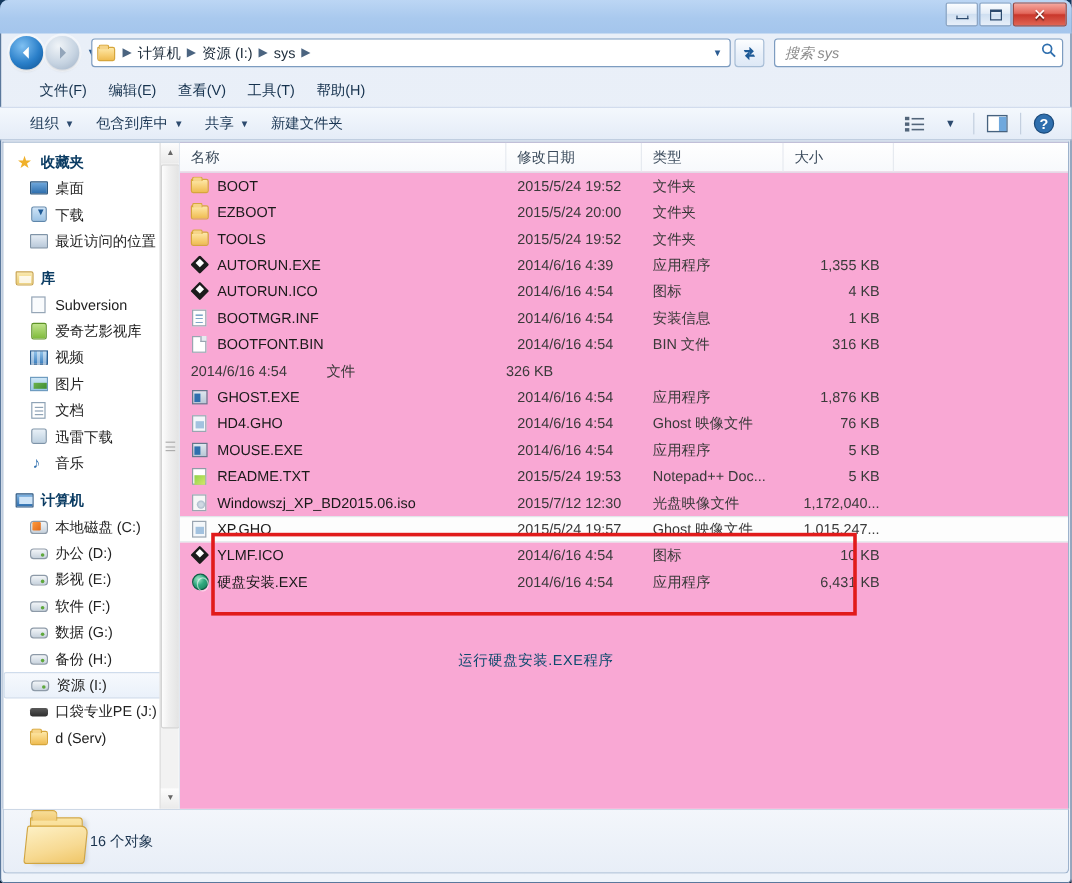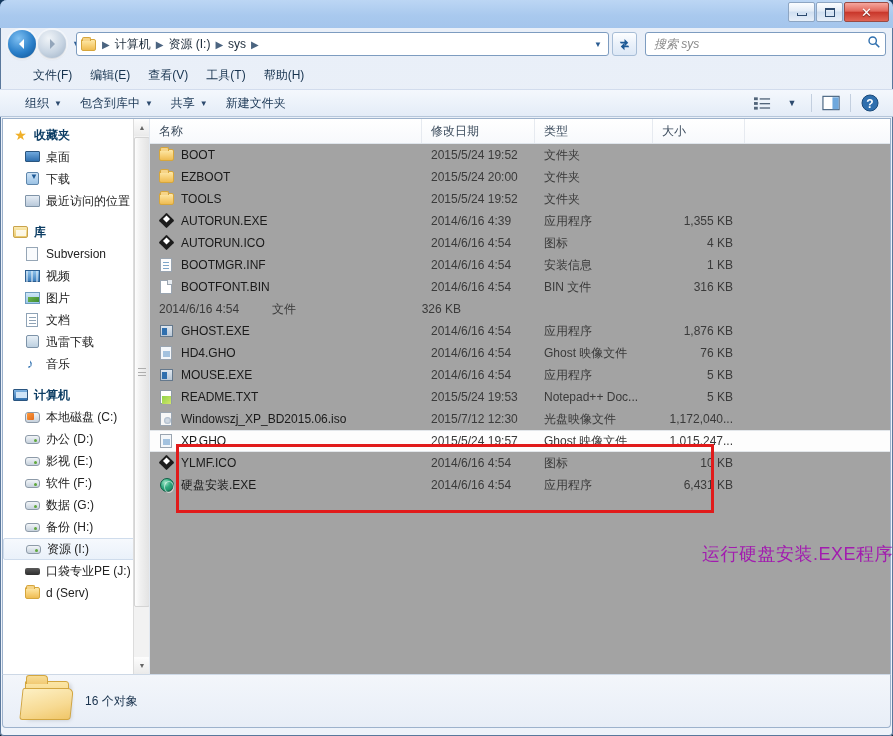--- a/index.html
+++ b/index.html
@@ -174,21 +174,21 @@
     position: absolute; left: 0; top: 18px; width: 16px; height: 470px;
     background: linear-gradient(90deg,#fdfdfd 0%, #f0f0f0 40%, #e3e3e3 100%);
     border: 1px solid #d4d4d4; border-radius: 2px;
     display:flex; align-items:center; justify-content:center;
   }
   #nav-thumb .grip { width: 8px; height: 8px; display:flex; flex-direction:column; justify-content:space-between; }
   #nav-thumb .grip i { display:block; height:1px; background:#aeaeae; }
   .sb-arrow.bottom { position:absolute; bottom: 0; left: 0; }
 
   
-  #listpane { flex: 1; position: relative; background: #a3a3a3; overflow: hidden; }
+  #listpane { flex: 1; position: relative; background: #f9a8d4; overflow: hidden; }
   #colheader {
     height: 25px; display: flex; align-items: stretch;
     background: linear-gradient(180deg,#ffffff 0%, #f7f9fc 100%);
     border-bottom: 1px solid #dfe5ec;
   }
   .col {
     display: flex; align-items: center;
     font-size: 12px; color: #3b4b5c;
     border-right: 1px solid #e6eaf0;
     padding-left: 9px;
@@ -217,37 +217,37 @@
 
   
   #annot-box {
     position: absolute;
     left: 176px; top: 444px; width: 538px; height: 69px;
     border: 3px solid #e11b1b;
     pointer-events: none;
   }
   #annot-text {
     position: absolute; left: 0; top: 542px; width: 893px;
-    text-align: right;
-    font-size: 18px; color: #a21caf;
+    text-align: center;
+    font-size: 12px; color: #0c4a6e;
     font-family: "Liberation Sans", "DejaVu Sans", sans-serif;
   }
   #annot-text span { letter-spacing: .5px; }
 
   
   #statusbar {
     position: absolute; left: 2px; top: 674px; width: 889px; height: 54px;
     background: linear-gradient(180deg,#f3f6fb 0%, #e8eef7 100%);
     border: 1px solid #9db2cc;
     border-top: 1px solid #cdd8e6;
     border-radius: 0 0 4px 4px;
     display: flex; align-items: center;
   }
   #status-bigicon { width: 56px; height: 48px; margin-left: 16px; position: relative; flex:none; }
-  #status-text { font-size: 12px; color: #19324d; margin-left: 10px; }
+  #status-text { font-size: 12px; color: #19324d; }
 
   
   .ic-folder-s {
     position:absolute; left:0; top:2px; width:15px; height:12px;
     background: linear-gradient(180deg,#fde8a8 0%,#f7d077 55%,#eebc52 100%);
     border: 1px solid #d6a63c; border-radius: 1px 2px 2px 2px;
   }
   .ic-folder-s:before {
     content:''; position:absolute; left:0px; top:-3px; width:7px; height:3px;
     background:#f6d488; border:1px solid #d6a63c; border-bottom:none; border-radius:2px 2px 0 0;
@@ -584,20 +584,26 @@
           <span>库</span>
         </div>
         <div class="nav-row child">
           <span class="nav-ico">
               <i class="ic-svn"></i>
             </span>
           <span>Subversion</span>
         </div>
         <div class="nav-row child">
           <span class="nav-ico">
+              <i class="ic-iqiyi"></i>
+            </span>
+          <span>爱奇艺影视库</span>
+        </div>
+        <div class="nav-row child">
+          <span class="nav-ico">
               <i class="ic-video"></i>
             </span>
           <span>视频</span>
         </div>
         <div class="nav-row child">
           <span class="nav-ico">
               <i class="ic-pic"></i>
             </span>
           <span>图片</span>
         </div>

